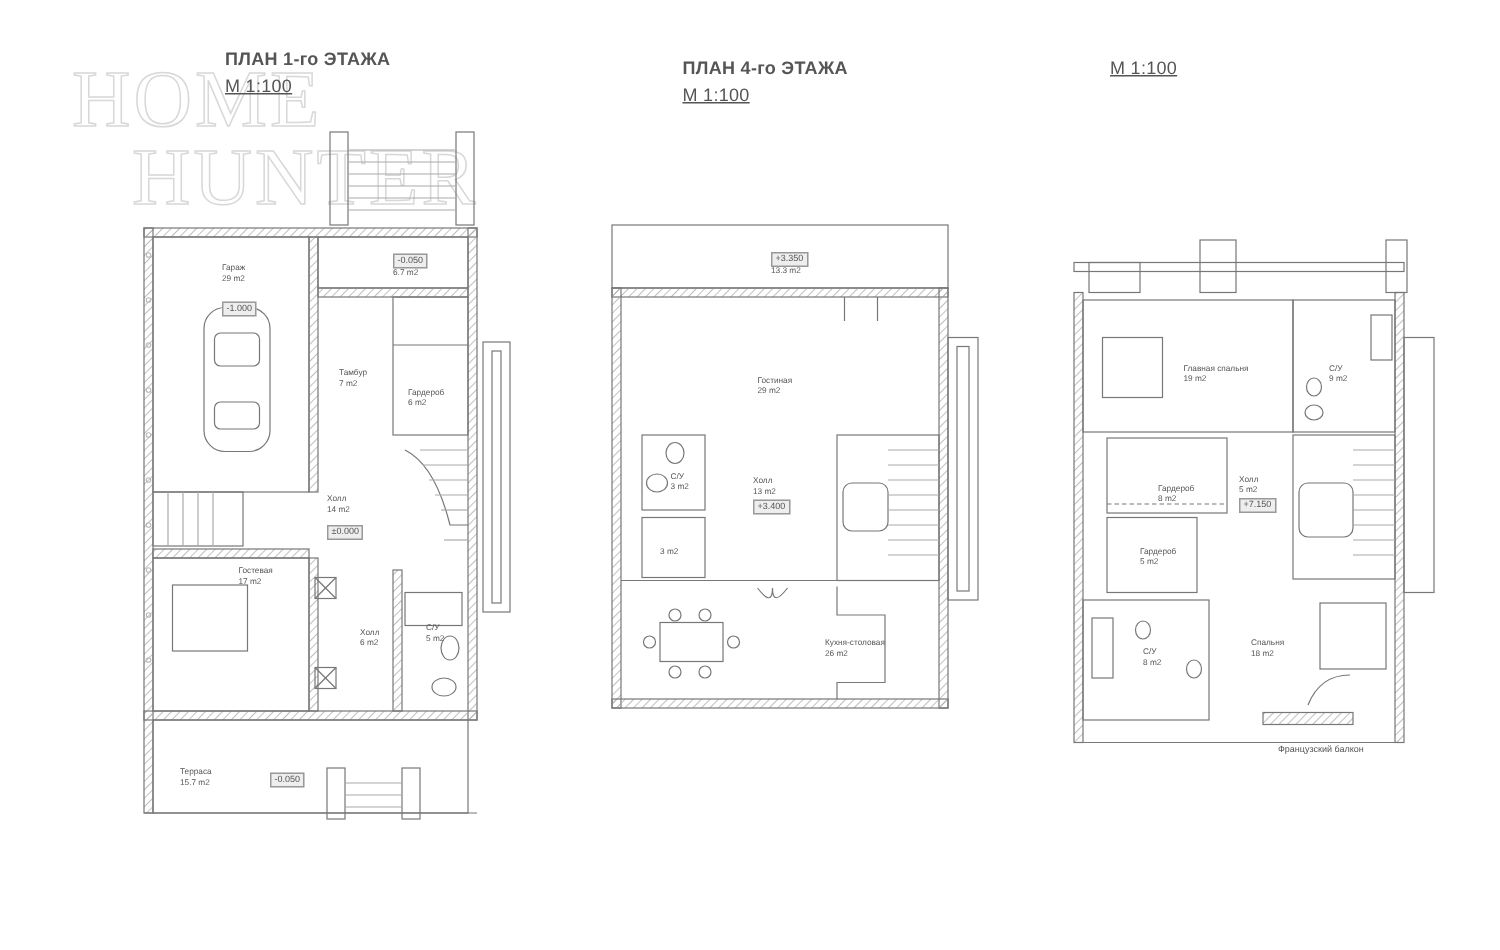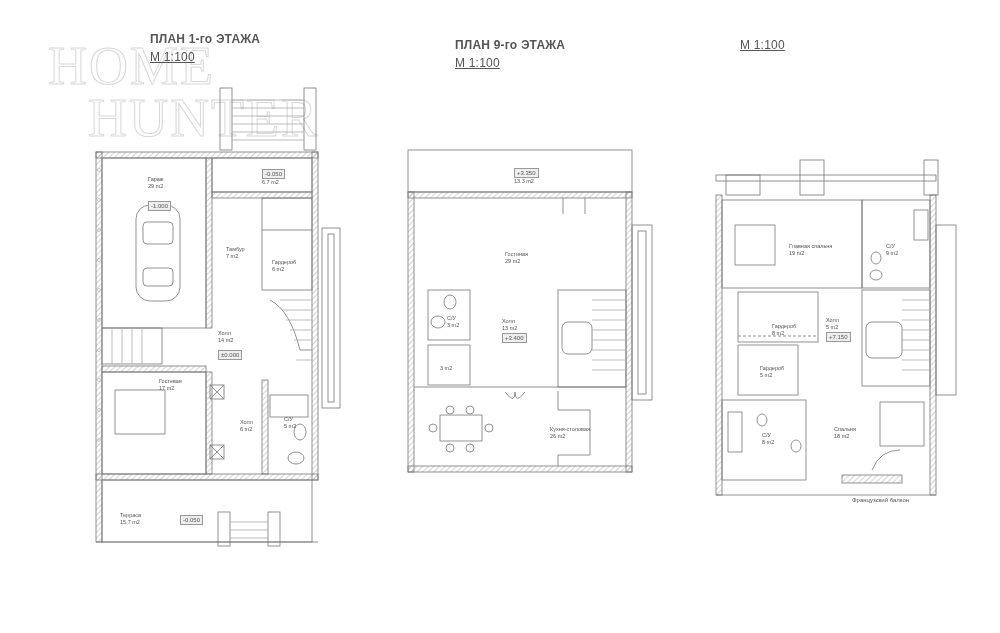--- a/index.html
+++ b/index.html
@@ -19,21 +19,21 @@
 <div class="watermark">
   <span>HOME</span>
   <span class="l2">HUNTER</span>
 </div>
 
 <div class="plan-title" style="left:150px;top:30px;width:150px;">
   <div>ПЛАН 1-го ЭТАЖА</div>
   <div class="scale">М 1:100</div>
 </div>
 <div class="plan-title" style="left:455px;top:36px;width:150px;">
-  <div>ПЛАН 9-го ЭТАЖА</div>
+  <div>ПЛАН 4-го ЭТАЖА</div>
   <div class="scale">М 1:100</div>
 </div>
 <div class="plan-title" style="left:740px;top:36px;width:210px;">
   <div class="scale">М 1:100</div>
 </div>
 
 <svg width="1000" height="633" viewBox="0 0 1000 633">
   <defs>
     <pattern id="hatch" width="4" height="4" patternUnits="userSpaceOnUse" patternTransform="rotate(45)">
       <line x1="0" y1="0" x2="0" y2="4" stroke="#aaa" stroke-width="1"></line>

